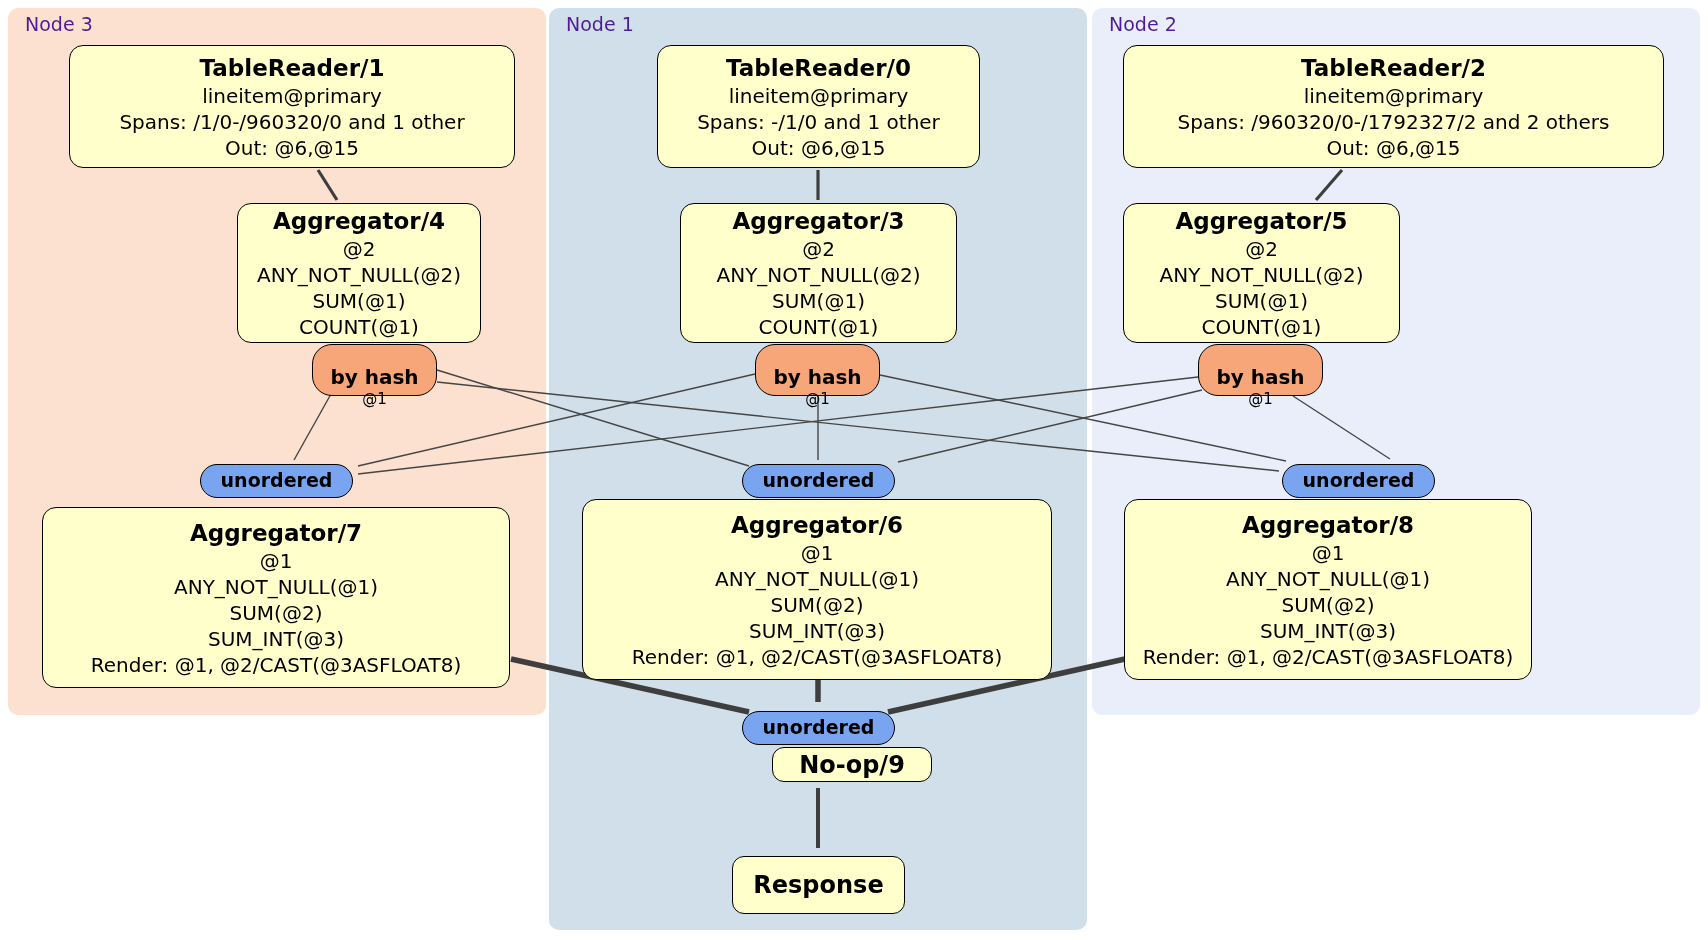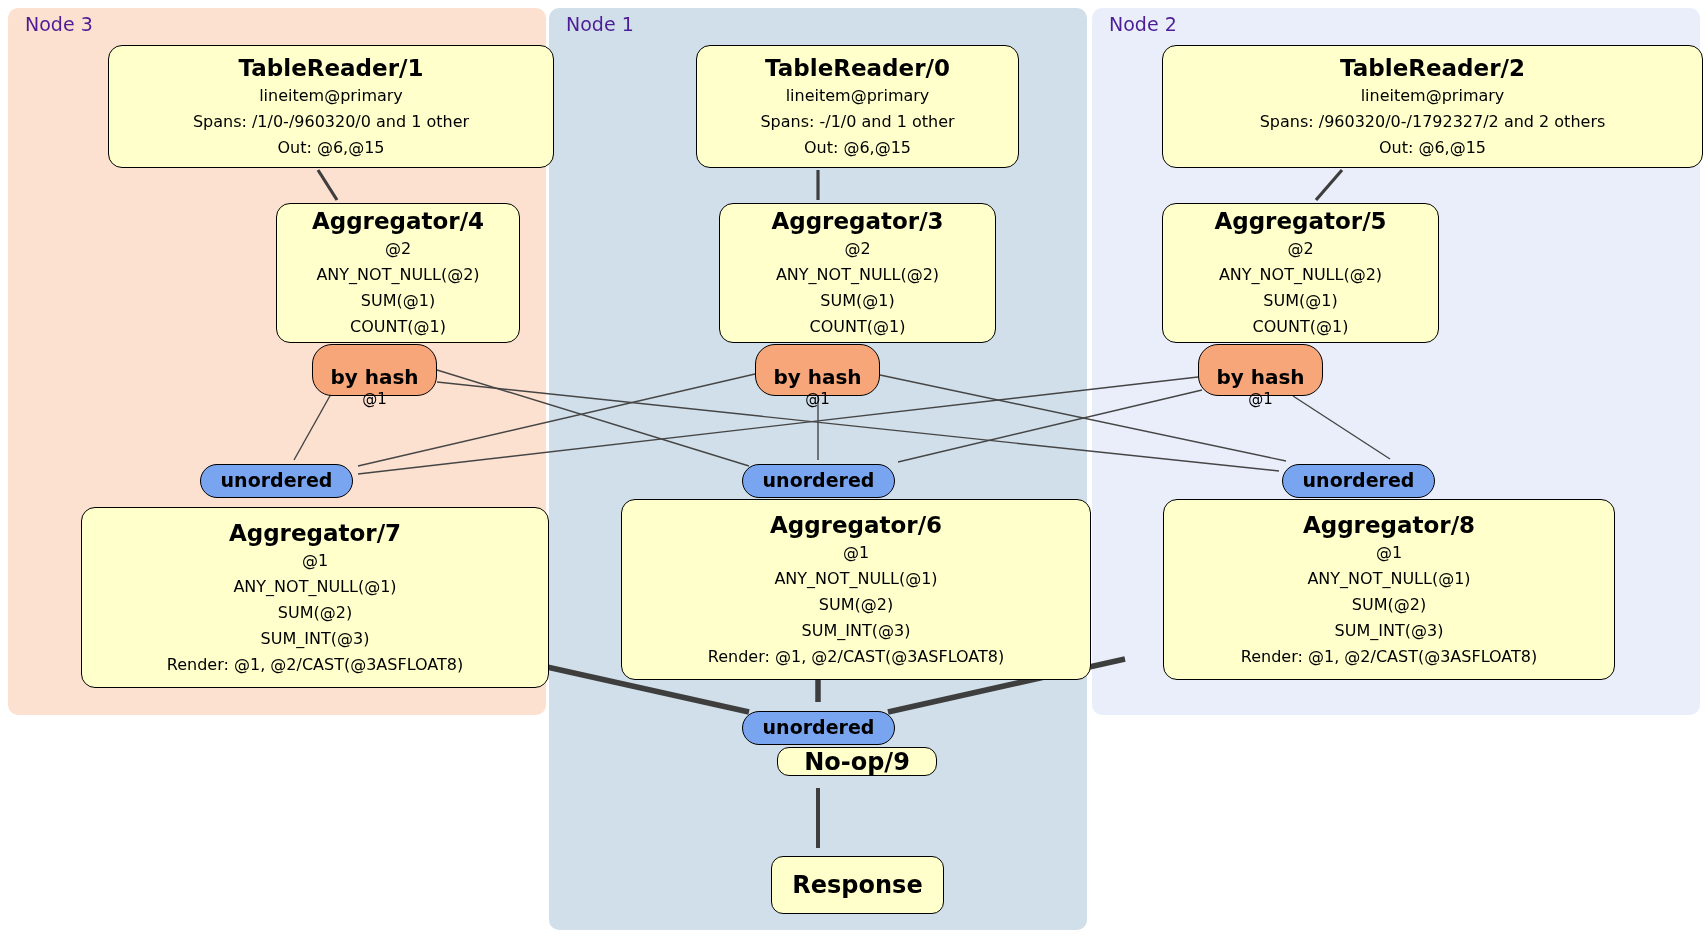--- a/index.html
+++ b/index.html
@@ -18,24 +18,24 @@
   .edges{position:absolute;left:0;top:0;z-index:2;}
   .edges path{fill:none;}
   .edges .thin{stroke:var(--edge);stroke-width:1.4px;}
   .edges .med{stroke:var(--edge-thick);stroke-width:3.2px;}
   .edges .thick{stroke:var(--edge-thick);stroke-width:5.5px;}
   .edges .resp{stroke:var(--edge-thick);stroke-width:4px;}
   marker path{fill:var(--edge);stroke:none;}
   .pbox{
     position:absolute;z-index:3;box-sizing:border-box;background:var(--box-fill);
     border:1.6px solid var(--box-border);border-radius:14px;text-align:center;
-    display:flex;flex-direction:column;justify-content:center;padding:4px 11px;margin-left:39px;
+    display:flex;flex-direction:column;justify-content:center;padding:4px 11px;
   }
   .pbox .title{font-weight:bold;font-size:23px;line-height:30px;white-space:nowrap;}
-  .pbox .line{font-size:16px;line-height:26px;white-space:nowrap;}
+  .pbox .line{font-size:20px;line-height:26px;white-space:nowrap;}
   .pill{position:absolute;z-index:4;box-sizing:border-box;border:1.6px solid var(--box-border);text-align:center;}
   .router{background:var(--router-fill);border-radius:20px;}
   .router .rlabel{font-weight:bold;font-size:20px;line-height:25px;margin-top:20px;white-space:nowrap;}
   .router .rsub{font-size:15px;line-height:18px;white-space:nowrap;}
   .sync{background:var(--sync-fill);border-radius:17px;font-weight:bold;font-size:19px;line-height:31px;white-space:nowrap;}
   .bigbox{justify-content:center;}
   .bigbox .title{font-size:24px;}
 </style>
 </head>
 <body>
@@ -155,30 +155,30 @@
     <div class="line">@2</div>
     <div class="line">ANY_NOT_NULL(@2)</div>
     <div class="line">SUM(@1)</div>
     <div class="line">COUNT(@1)</div>
   </div>
   <div class="pill router" style="left:1198px;top:344px;width:125px;height:52px;">
     <div class="rlabel">by hash</div>
     <div class="rsub">@1</div>
   </div>
   <div class="pill sync" style="left:1282px;top:464px;width:153px;height:34px;">unordered</div>
-  <div class="pbox" style="left:1124px;top:499px;width:452px;height:181px;">
+  <div class="pbox" style="left:1124px;top:499px;width:408px;height:181px;">
     <div class="title">Aggregator/8</div>
     <div class="line">@1</div>
     <div class="line">ANY_NOT_NULL(@1)</div>
     <div class="line">SUM(@2)</div>
     <div class="line">SUM_INT(@3)</div>
     <div class="line">Render: @1, @2/CAST(@3ASFLOAT8)</div>
   </div>
 
   <div class="pill sync" style="left:742px;top:711px;width:153px;height:34px;">unordered</div>
-  <div class="pbox bigbox" style="left:738px;top:747px;width:160px;height:29px;border-radius:12px;text-align:center;">
+  <div class="pbox bigbox" style="left:772px;top:747px;width:160px;height:35px;border-radius:12px;text-align:center;">
     <div class="title">No-op/9</div>
   </div>
   <div class="pbox bigbox" style="left:732px;top:856px;width:173px;height:58px;border-radius:12px;">
     <div class="title">Response</div>
   </div>
 
 </div>
 
 </body></html>

